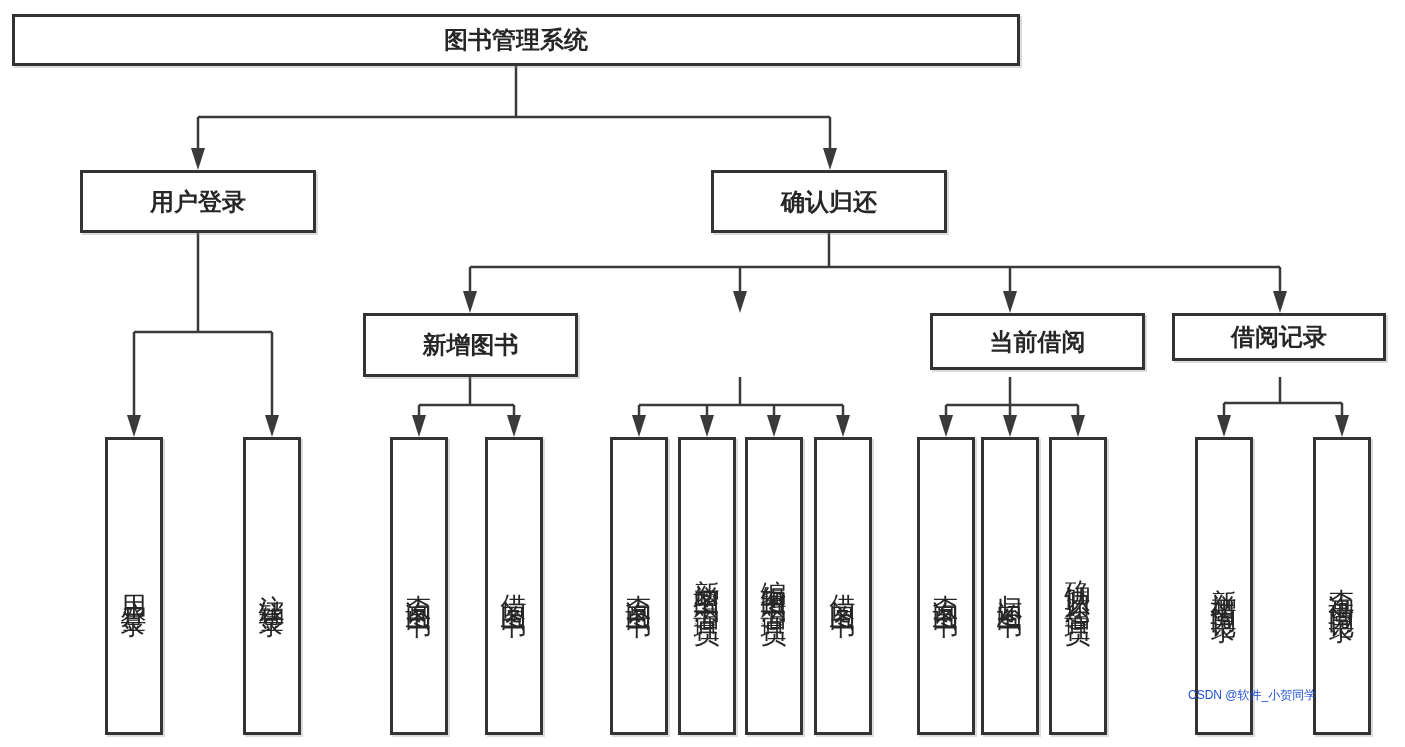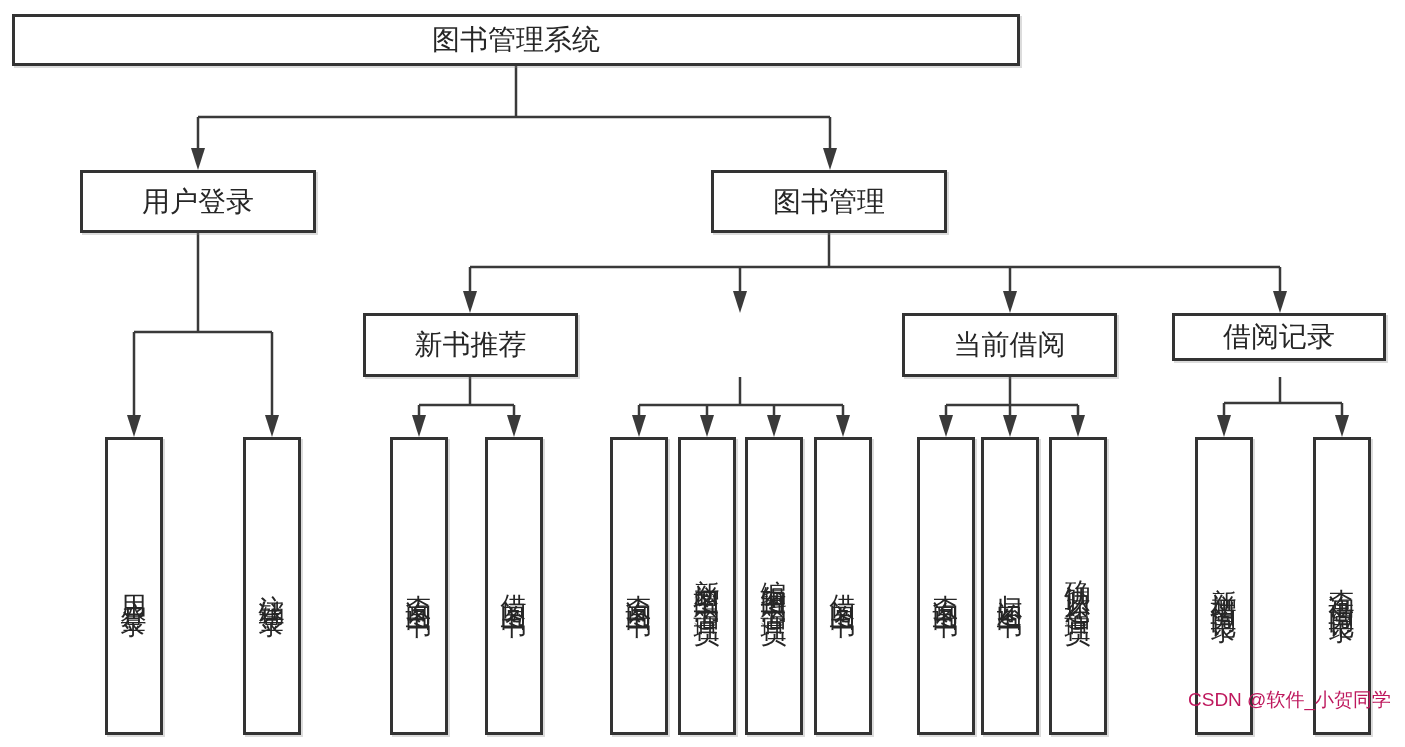--- a/index.html
+++ b/index.html
@@ -7,28 +7,28 @@
     position:relative; width:1405px; height:747px; background:#ffffff;
     font-family:"Liberation Sans", sans-serif; overflow:hidden;
   }
   .connectors { position:absolute; left:0; top:0; width:1405px; height:747px; }
   .box {
     position:absolute; box-sizing:border-box; background:#ffffff;
     border:3px solid #333333; color:#262626;
     display:flex; align-items:center; justify-content:center;
     box-shadow:2px 2px 0 rgba(140,140,140,0.30);
   }
-  .box.h span { font-size:28px; white-space:nowrap; }
+  .box.h span { font-size:24px; white-space:nowrap;font-weight:bold; }
   .box.v span {
     writing-mode:vertical-rl; text-orientation:mixed;
     font-size:26px; letter-spacing:6px; line-height:1;
   }
   .watermark {
     position:absolute; left:1188px; top:687px;
-    font-size:19px; color:#be185d; white-space:nowrap;
+    font-size:12px; color:#1d4ed8; white-space:nowrap;
   }
 </style>
 </head>
 <body>
 
 <div class="canvas">
 
   <svg class="connectors" width="1405" height="747" viewBox="0 0 1405 747">
     <g stroke="#3a3a3a" stroke-width="2.5" fill="none">
 
@@ -96,27 +96,27 @@
   </svg>
 
   <div class="box h" style="left:12px;top:14px;width:1008px;height:52px">
     <span>图书管理系统</span>
   </div>
 
   <div class="box h" style="left:80px;top:170px;width:236px;height:63px">
     <span>用户登录</span>
   </div>
   <div class="box h" style="left:711px;top:170px;width:236px;height:63px">
-    <span>图书管理</span>
+    <span>确认归还</span>
   </div>
 
   <div class="box h" style="left:363px;top:313px;width:215px;height:64px">
-    <span>新书推荐</span>
+    <span>新增图书</span>
   </div>
-  <div class="box h" style="left:902px;top:313px;width:215px;height:64px">
+  <div class="box h" style="left:930px;top:313px;width:215px;height:57px">
     <span>当前借阅</span>
   </div>
   <div class="box h" style="left:1172px;top:313px;width:214px;height:48px">
     <span>借阅记录</span>
   </div>
 
   <div class="box v" style="left:105px;top:437px;width:58px;height:298px">
     <span>用户登录</span>
   </div>
   <div class="box v" style="left:243px;top:437px;width:58px;height:298px">

